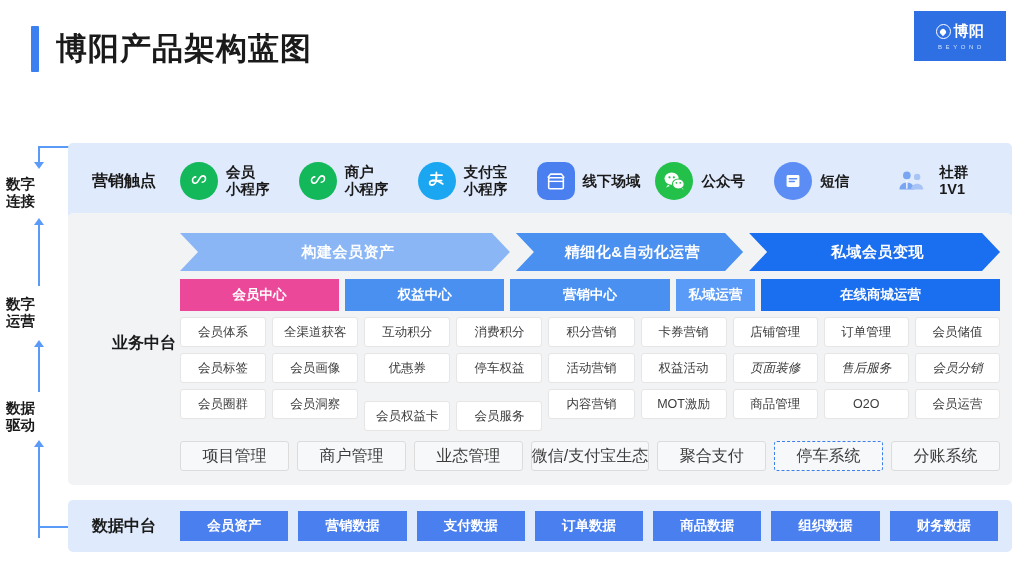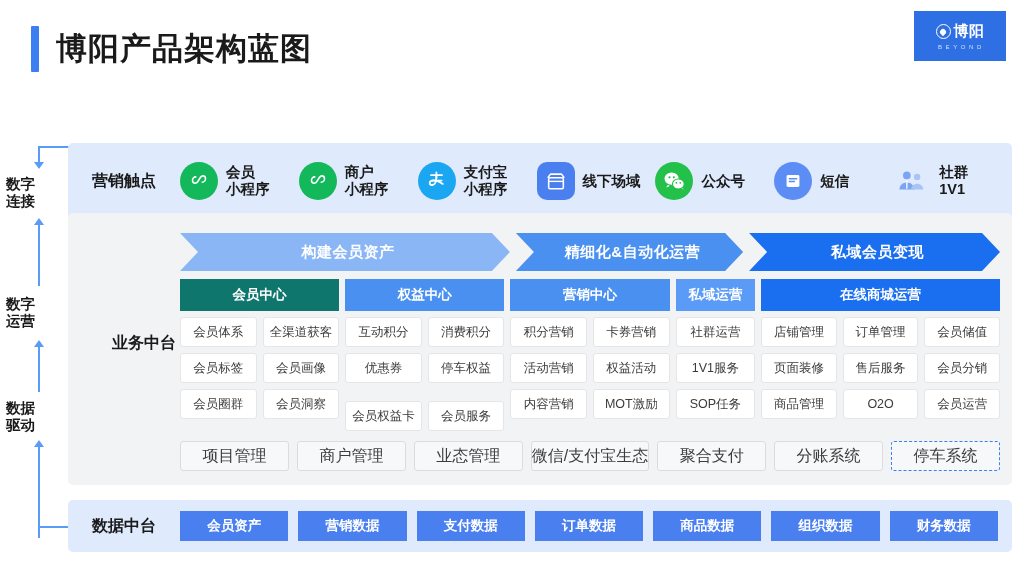--- a/index.html
+++ b/index.html
@@ -272,21 +272,21 @@
   </div>
 
   <div class="mid-panel">
     <div class="mid-label">业务中台</div>
     <div class="chev-row">
         <div class="chev" style="background: rgb(138, 182, 245); flex: 41 1 0%;">构建会员资产</div>
         <div class="chev" style="background: rgb(74, 144, 240); flex: 28 1 0%;">精细化&amp;自动化运营</div>
         <div class="chev" style="background: rgb(26, 110, 240); flex: 31 1 0%;">私域会员变现</div>
       </div>
     <div class="grid-head">
-        <div class="ghead" style="background: #0f766e; flex: 20 1 0%;">会员中心</div>
+        <div class="ghead" style="background: #ec4899; flex: 20 1 0%;">会员中心</div>
         <div class="ghead" style="background: rgb(74, 144, 240); flex: 20 1 0%;">权益中心</div>
         <div class="ghead" style="background: rgb(74, 144, 240); flex: 20 1 0%;">营销中心</div>
         <div class="ghead" style="background: rgb(91, 155, 248); flex: 10 1 0%;">私域运营</div>
         <div class="ghead" style="background: rgb(26, 110, 240); flex: 30 1 0%;">在线商城运营</div>
       </div>
     <div class="grid-body">
         <div class="gcol" style="flex: 20 1 0%;">
           <div style="display: flex; gap: 6px; width: 100%;">
             <div class="cell" style="flex: 1 1 0%;">会员体系</div>
             <div class="cell" style="flex: 1 1 0%;">全渠道获客</div>
@@ -321,57 +321,46 @@
           </div>
           <div style="display: flex; gap: 6px; width: 100%;">
             <div class="cell" style="flex: 1 1 0%;">活动营销</div>
             <div class="cell" style="flex: 1 1 0%;">权益活动</div>
           </div>
           <div style="display: flex; gap: 6px; width: 100%;">
             <div class="cell" style="flex: 1 1 0%;">内容营销</div>
             <div class="cell" style="flex: 1 1 0%;">MOT激励</div>
           </div>
         </div>
-        <div class="gcol" style="flex: 10 1 0%;">
-          <div style="display: flex; gap: 6px; width: 100%;">
-            <div class="cell" style="flex: 1 1 0%;">社群运营</div>
-          </div>
-          <div style="display: flex; gap: 6px; width: 100%;">
-            <div class="cell" style="flex: 1 1 0%;">1V1服务</div>
-          </div>
-          <div style="display: flex; gap: 6px; width: 100%;">
-            <div class="cell" style="flex: 1 1 0%;">SOP任务</div>
-          </div>
-        </div>
         <div class="gcol" style="flex: 30 1 0%;">
           <div style="display: flex; gap: 6px; width: 100%;">
             <div class="cell" style="flex: 1 1 0%;">店铺管理</div>
             <div class="cell" style="flex: 1 1 0%;">订单管理</div>
             <div class="cell" style="flex: 1 1 0%;">会员储值</div>
           </div>
-          <div style="display: flex; gap: 6px; width: 100%;">
+          <div style="display: flex; gap: 6px; width: 100%; font-style: italic;">
             <div class="cell" style="flex: 1 1 0%;">页面装修</div>
             <div class="cell" style="flex: 1 1 0%;">售后服务</div>
             <div class="cell" style="flex: 1 1 0%;">会员分销</div>
           </div>
           <div style="display: flex; gap: 6px; width: 100%;">
             <div class="cell" style="flex: 1 1 0%;">商品管理</div>
             <div class="cell" style="flex: 1 1 0%;">O2O</div>
             <div class="cell" style="flex: 1 1 0%;">会员运营</div>
           </div>
         </div>
       </div>
     <div class="foot-row">
         <div class="foot-cell">项目管理</div>
         <div class="foot-cell">商户管理</div>
         <div class="foot-cell">业态管理</div>
         <div class="foot-cell">微信/支付宝生态</div>
         <div class="foot-cell">聚合支付</div>
+        <div class="foot-cell dashed">停车系统</div>
         <div class="foot-cell">分账系统</div>
-        <div class="foot-cell dashed">停车系统</div>
       </div>
   </div>
 
   <div class="data-band">
     <div class="band-label">数据中台</div>
     <div class="data-items">
         <div class="data-chip" style="background: rgb(74, 127, 240);">会员资产</div>
         <div class="data-chip" style="background: rgb(74, 127, 240);">营销数据</div>
         <div class="data-chip" style="background: rgb(74, 127, 240);">支付数据</div>
         <div class="data-chip" style="background: rgb(74, 127, 240);">订单数据</div>

